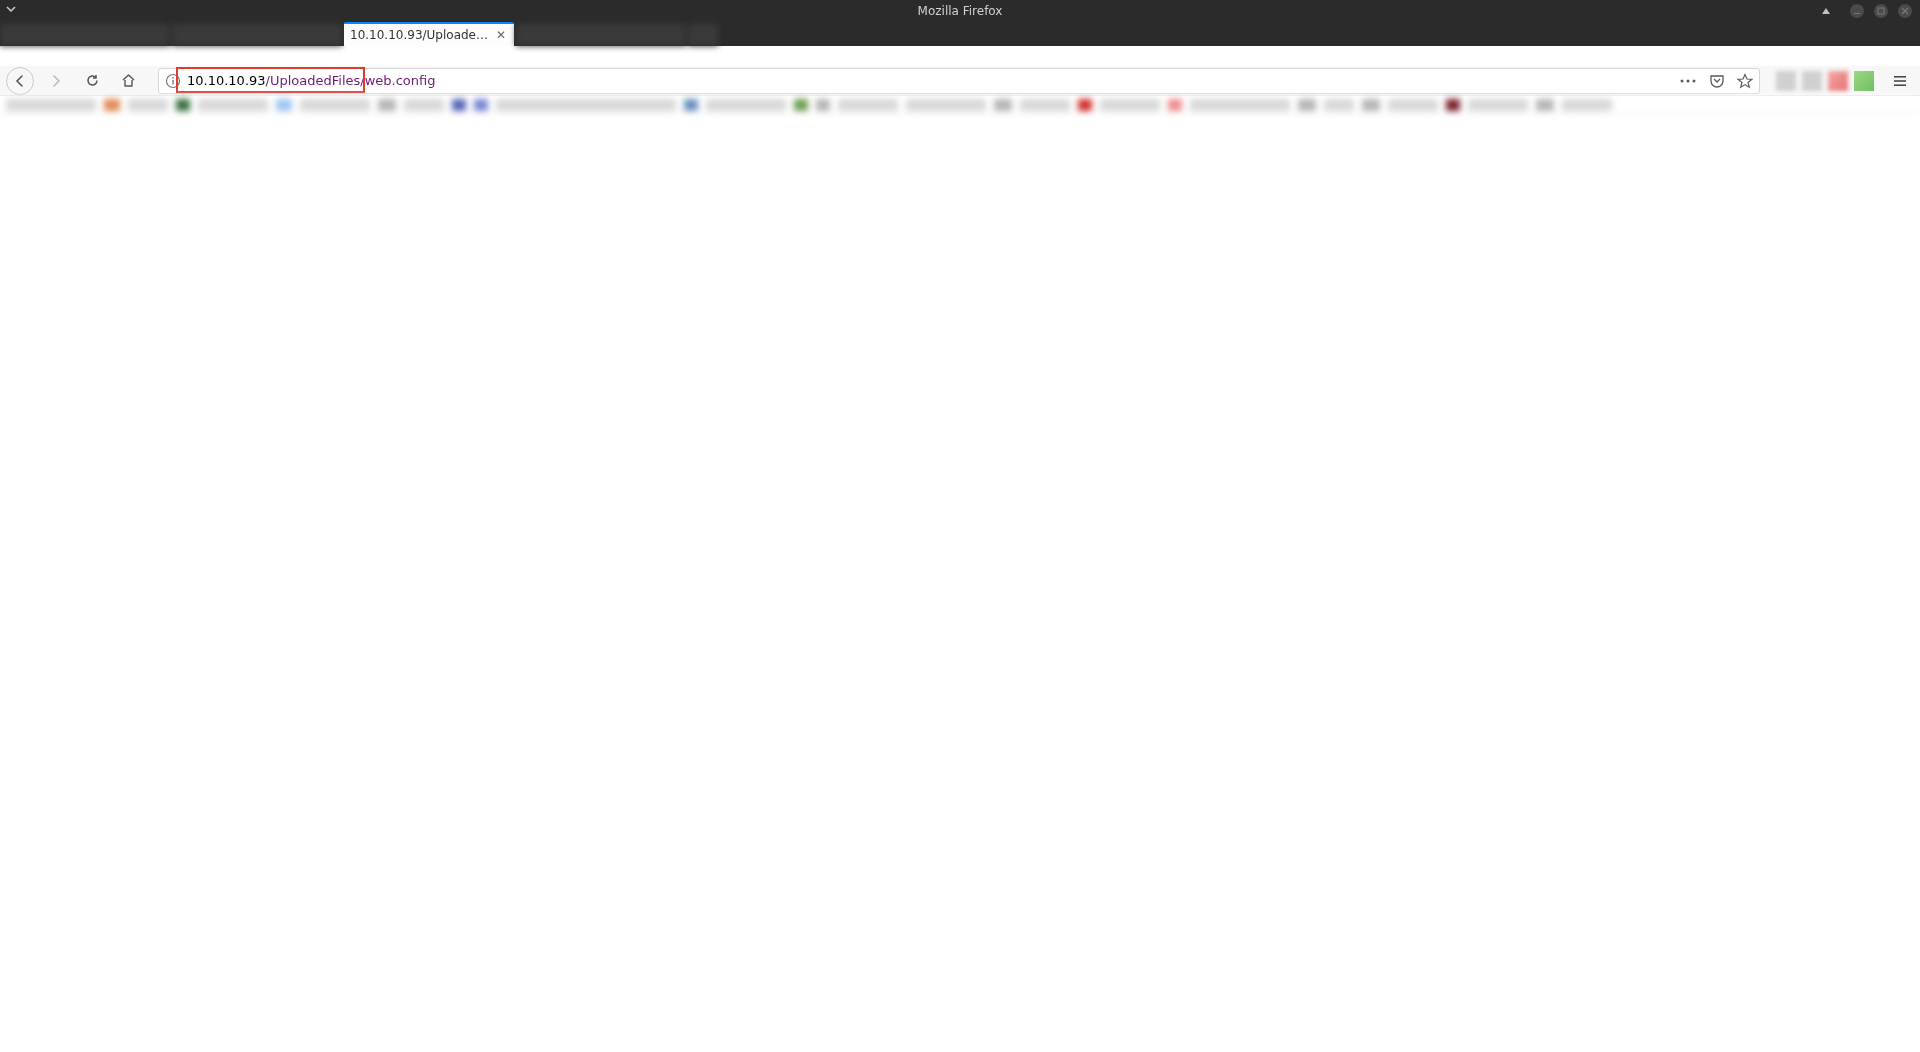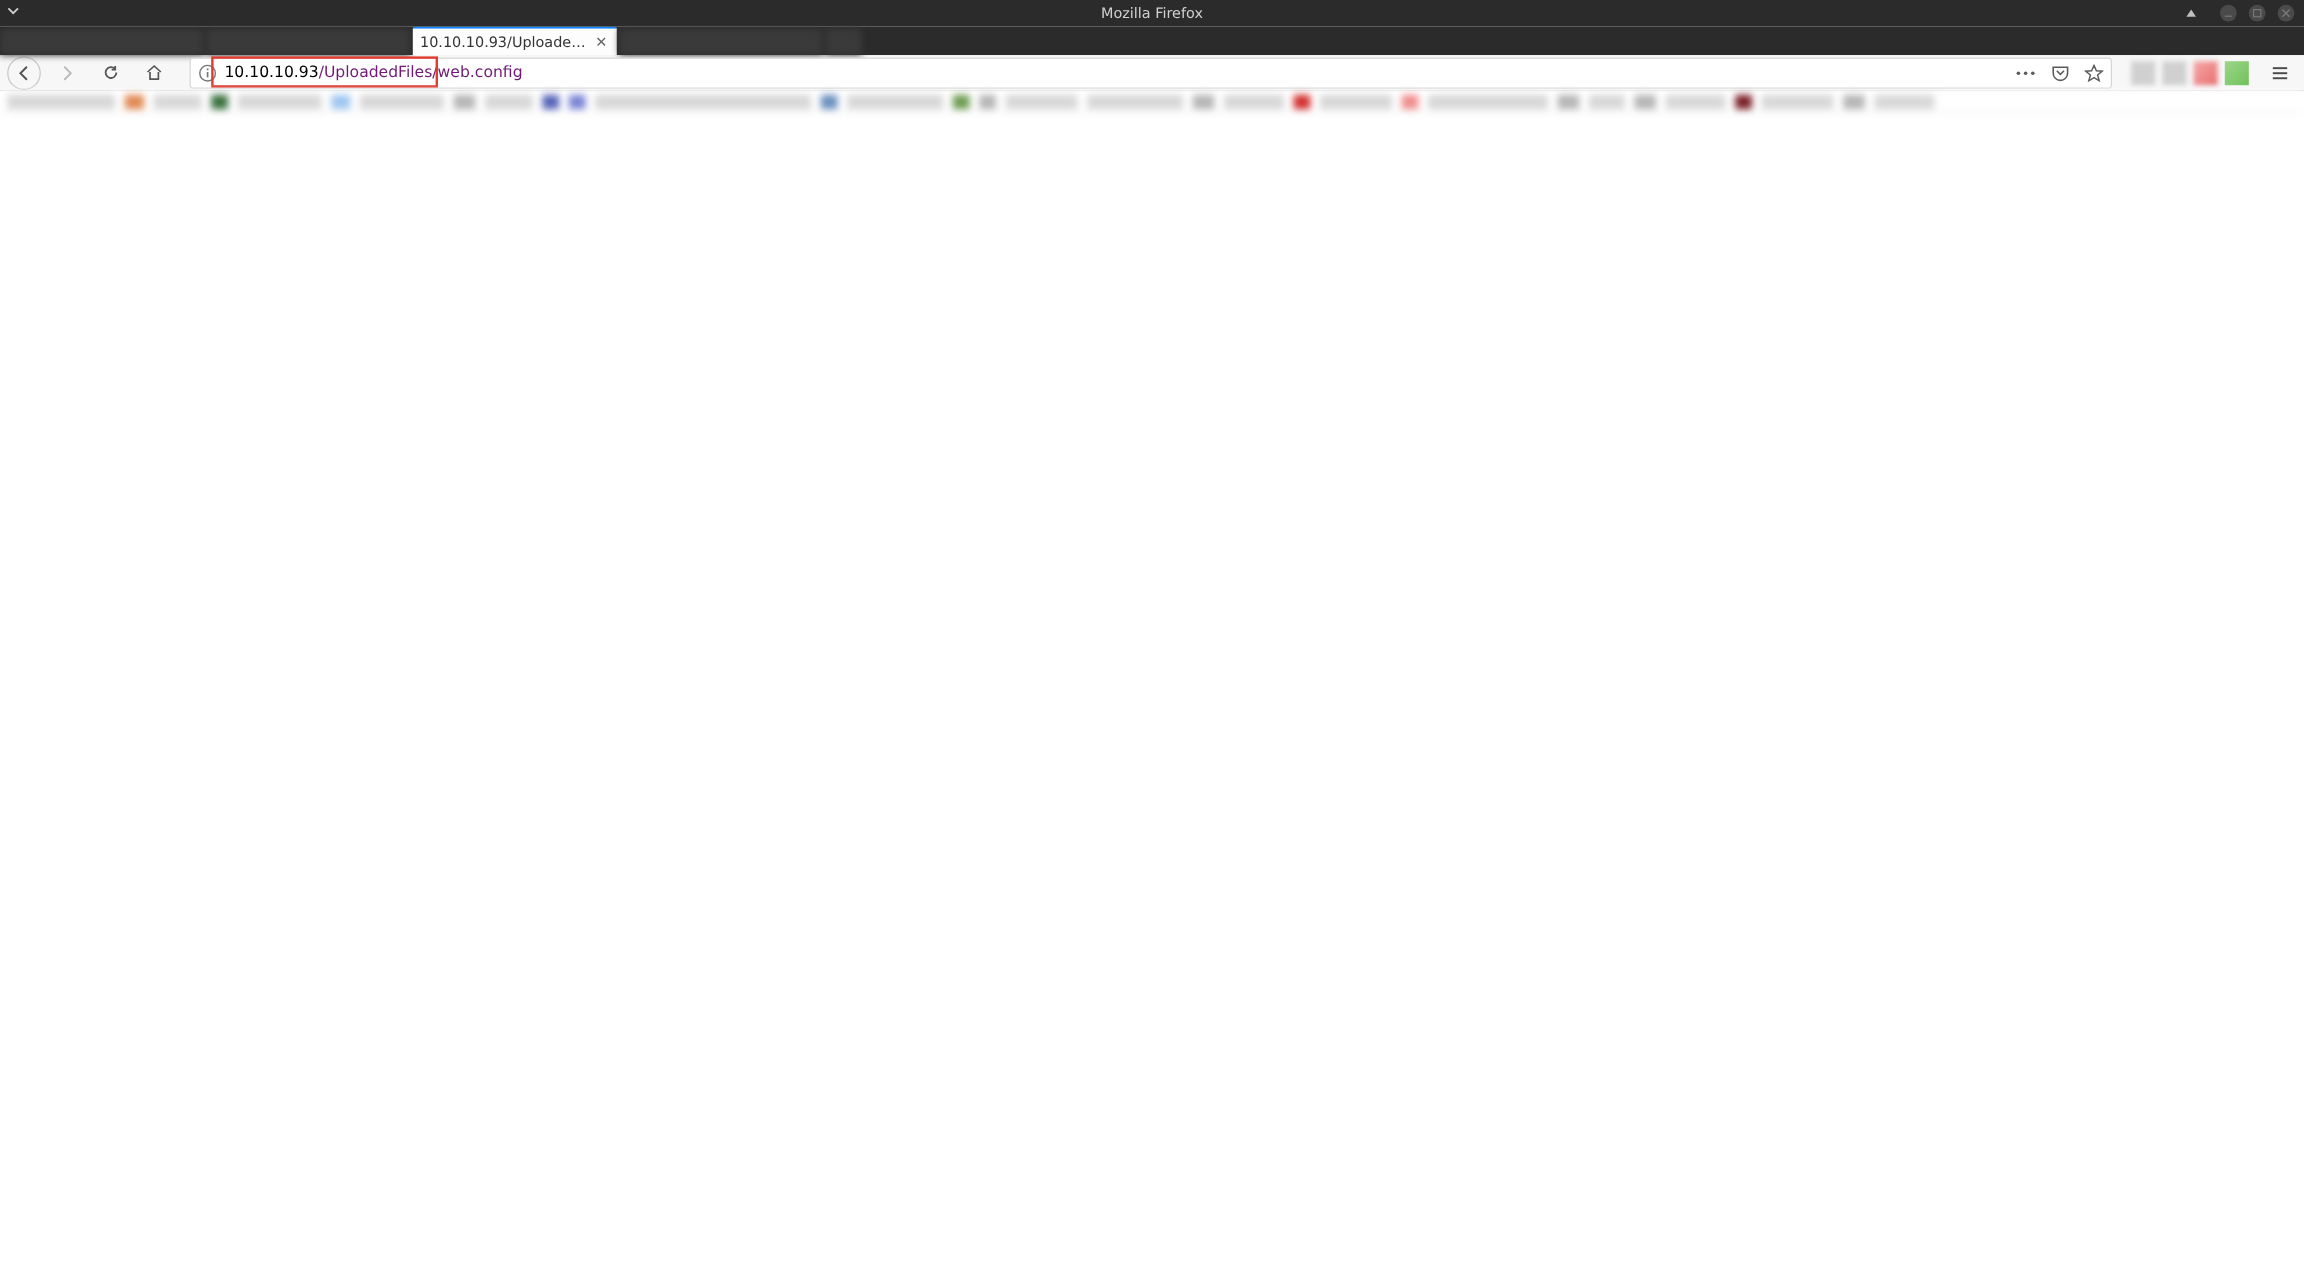--- a/index.html
+++ b/index.html
@@ -95,20 +95,21 @@
 
 
 .navbar {
   height: 30px;
   background: #f7f7f7;
   border-bottom: 1px solid #e0e0e0;
   display: flex;
   align-items: center;
   padding: 0 6px;
   gap: 8px;
+  margin-top: 20px;
 }
 .nav-btn {
   width: 28px; height: 28px;
   display:flex; align-items:center; justify-content:center;
   color:#555;
 }
 .nav-btn.disabled { color:#bbb; }
 .nav-btn.circled {
   border:1px solid #c9c9c9;
   border-radius:50%;

